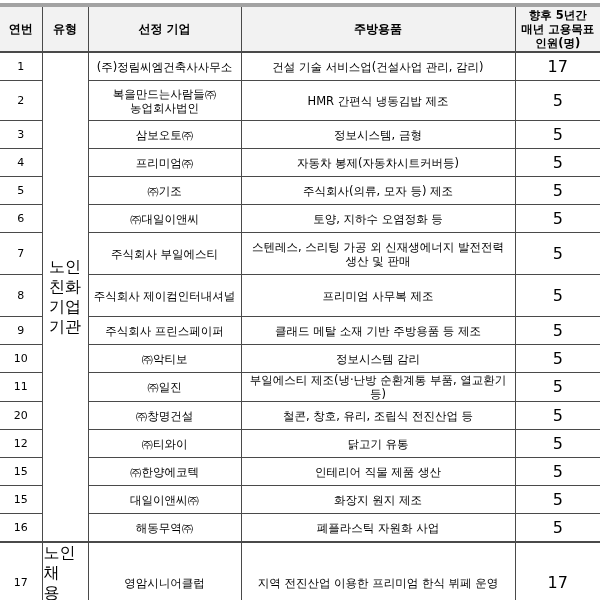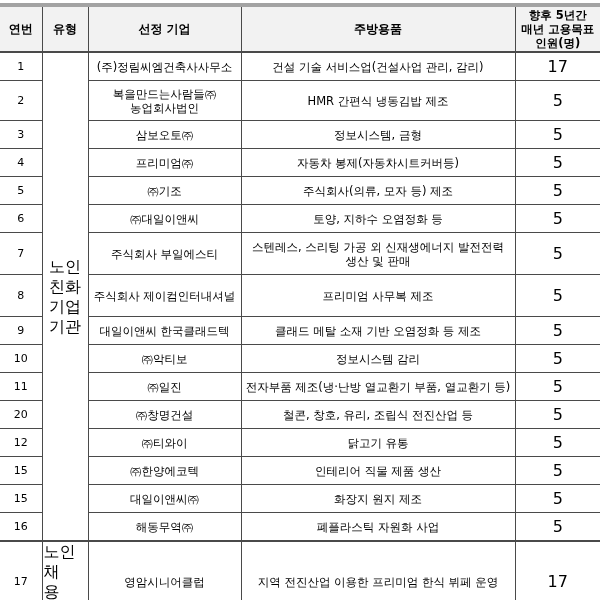--- a/index.html
+++ b/index.html
@@ -135,34 +135,34 @@
       <td class="goal">5</td>
     </tr>
     <tr class="r-tall2">
       <td class="no">8</td>
       <td>주식회사 제이컴인터내셔널</td>
       <td>프리미엄 사무복 제조</td>
       <td class="goal">5</td>
     </tr>
     <tr class="r-std">
       <td class="no">9</td>
-      <td>대일이앤씨 한국클래드텍</td>
-      <td>클래드 메탈 소재 기반 오염정화 등 제조</td>
+      <td>주식회사 프린스페이퍼</td>
+      <td>클래드 메탈 소재 기반 주방용품 등 제조</td>
       <td class="goal">5</td>
     </tr>
     <tr class="r-std">
       <td class="no">10</td>
       <td>㈜악티보</td>
       <td>정보시스템 감리</td>
       <td class="goal">5</td>
     </tr>
     <tr class="r-std">
       <td class="no">11</td>
       <td>㈜일진</td>
-      <td>전자부품 제조(냉·난방 열교환기 부품, 열교환기 등)</td>
+      <td>부일에스티 제조(냉·난방 순환계통 부품, 열교환기 등)</td>
       <td class="goal">5</td>
     </tr>
     <tr class="r-std">
       <td class="no">20</td>
       <td>㈜창명건설</td>
       <td>철콘, 창호, 유리, 조립식 전진산업 등</td>
       <td class="goal">5</td>
     </tr>
     <tr class="r-std">
       <td class="no">12</td>

